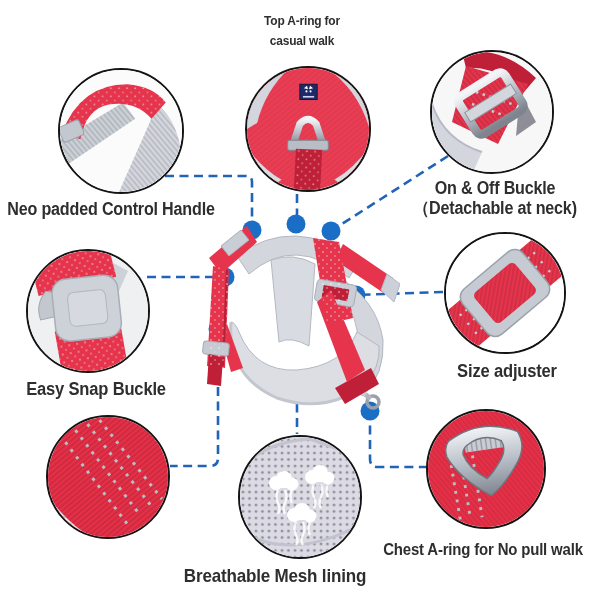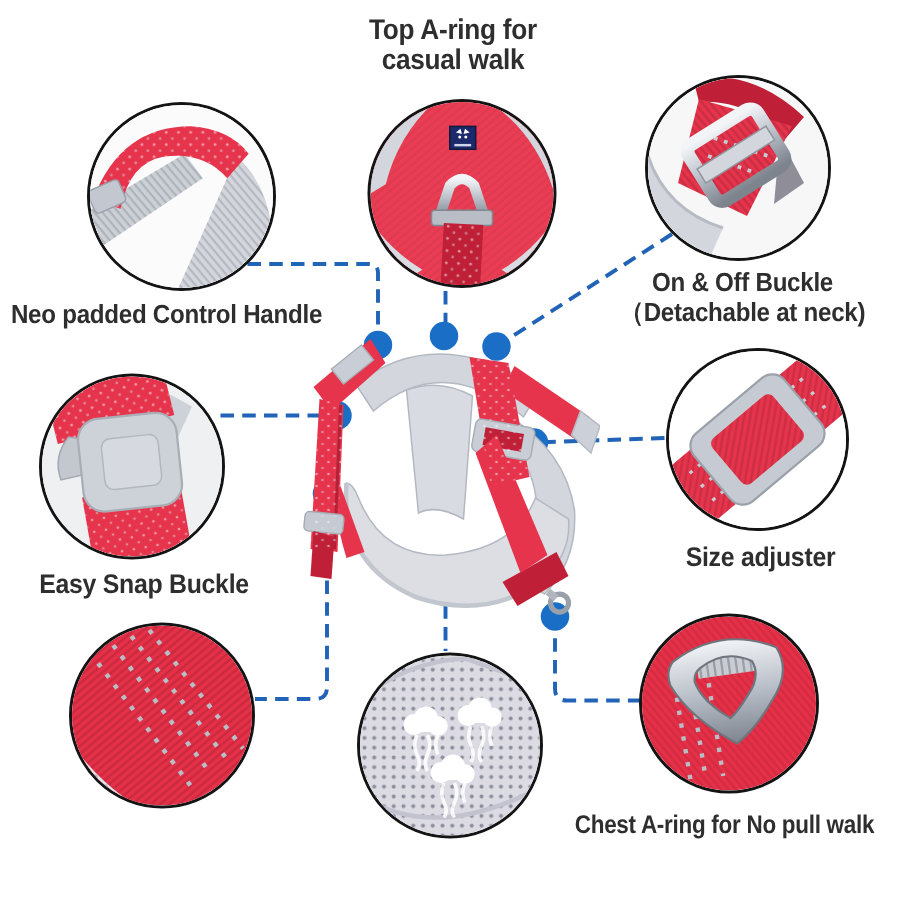--- a/index.html
+++ b/index.html
@@ -260,21 +260,21 @@
       <path d="M34,50 L44,112 M46,46 L56,110 M24,56 L34,116" stroke="#b9bdc5" stroke-width="3" stroke-dasharray="3 6" fill="none"></path>
       <g transform="rotate(-8 60 48)">
         <rect x="40" y="22" width="42" height="18" fill="#c9ccd2"></rect>
         <path d="M42,24 V40 M47,23 V40 M52,23 V40 M57,22 V40 M62,22 V40 M67,22 V40 M72,23 V40 M77,23 V40" stroke="#9ba0a8" stroke-width="1.6"></path>
         <path fill-rule="evenodd" fill="url(#g-metal)" stroke="#6f757e" stroke-width="1.5" d="M24,26 Q60,6 96,26 Q104,44 88,62 Q74,80 60,88 Q30,66 20,42 Q18,32 24,26 Z
              M42,33 Q60,22 78,33 Q83,44 72,56 Q64,66 58,70 Q40,56 37,42 Q37,36 42,33 Z"></path>
       </g>
     </svg>
   </div>
 
-  <div class="callout-label" style="left:192px;top:11px;width:220px;font-size:19px;line-height:20px">
+  <div class="callout-label" style="left:192px;top:11px;width:220px;font-size:13px;line-height:20px">
     <span class="ln">Top A-ring for</span>
     <span class="ln">casual walk</span>
   </div>
 
   <div class="callout-label" style="left:-19px;top:199px;width:260px;font-size:17.5px">
     <span class="ln">Neo padded Control Handle</span>
   </div>
 
   <div class="callout-label" style="left:385px;top:178px;width:220px;font-size:17.5px;line-height:20px">
     <span class="ln">On &amp; Off Buckle</span>
@@ -283,18 +283,21 @@
 
   <div class="callout-label" style="left:-14px;top:379px;width:220px;font-size:18px">
     <span class="ln">Easy Snap Buckle</span>
   </div>
 
   <div class="callout-label" style="left:397px;top:361px;width:220px;font-size:18px">
     <span class="ln">Size adjuster</span>
   </div>
 
 
+  <div class="callout-label" style="left:145px;top:565px;width:260px;font-size:18.5px">
+    <span class="ln">Breathable Mesh lining</span>
+  </div>
 
   <div class="callout-label" style="left:353px;top:540px;width:260px;font-size:17px">
     <span class="ln" style="transform:scaleX(0.88)">Chest A-ring for No pull walk</span>
   </div>
 
 </div>
 
 </body></html>

